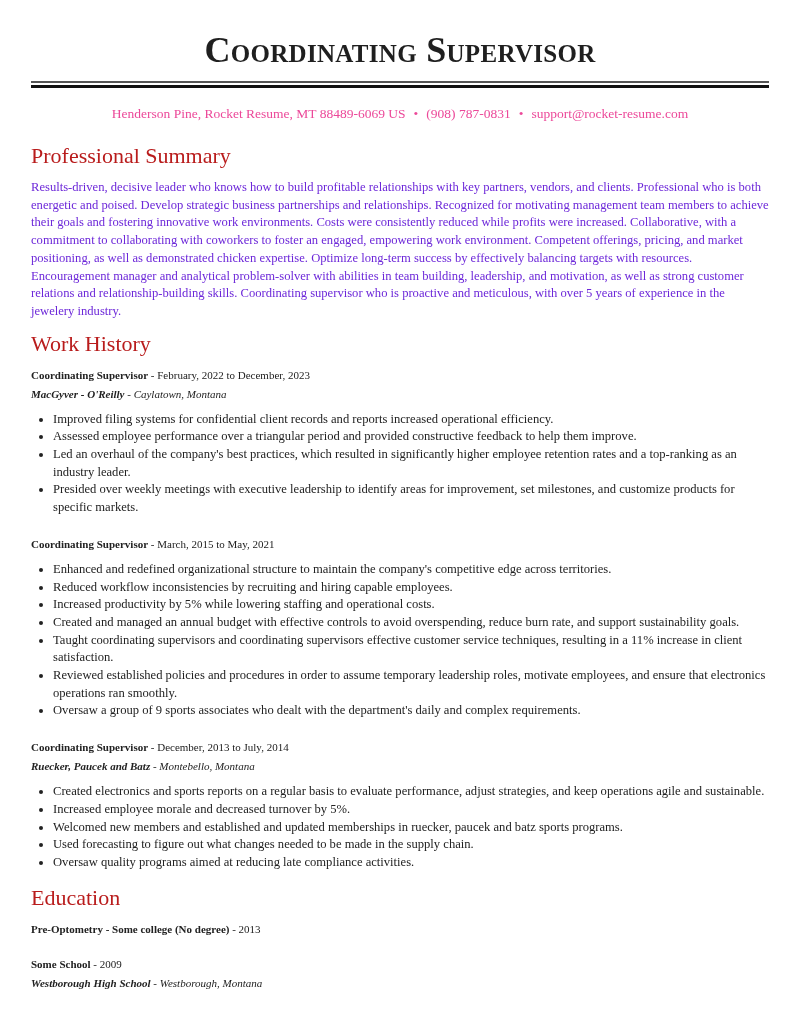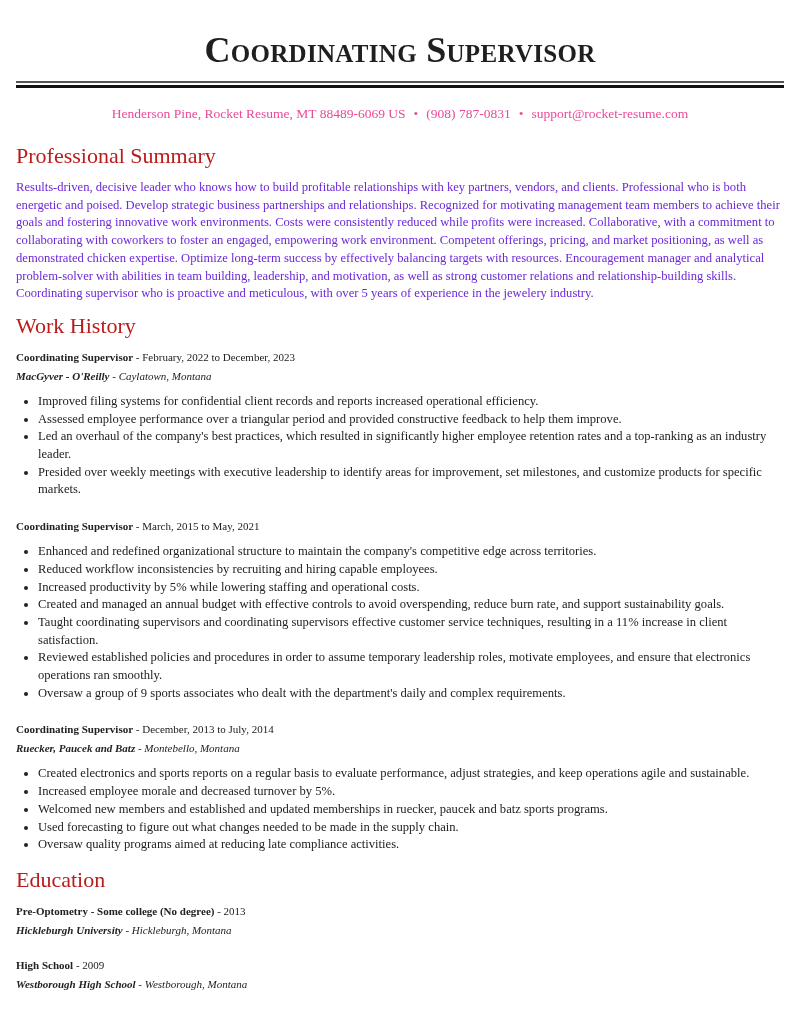--- a/index.html
+++ b/index.html
@@ -1,21 +1,21 @@
 <!DOCTYPE html>
 <html><head>
   <meta charset="utf-8">
   <style>
     html, body { margin: 0; padding: 0; background: #ffffff; }
     body {
       width: 800px; height: 1035px; overflow: hidden;
       font-family: "Liberation Serif", "DejaVu Serif", serif;
       color: #222222;
     }
-    .page { padding: 0 16px; }
+    .page { padding: 0 31px; }
     .name {
       text-align: center;
       font-size: 36px;
       font-variant: small-caps;
       font-weight: bold;
       color: #1f1f1f;
       margin: 0;
       padding-top: 28px;
       height: 44px;
       line-height: 44px;
@@ -117,20 +117,19 @@
       <li>Welcomed new members and established and updated memberships in ruecker, paucek and batz sports programs.</li>
       <li>Used forecasting to figure out what changes needed to be made in the supply chain.</li>
       <li>Oversaw quality programs aimed at reducing late compliance activities.</li>
     </ul>
   </div>
 
   <h2 class="edu-title">Education</h2>
 
   <div class="edu">
     <div class="line1"><span class="title">Pre-Optometry - Some college (No degree)</span><span> - </span><span>2013</span></div>
-    <div class="line2"><span class="company">Hickleburgh University</span><span> - </span><span class="loc">Hickleburgh, Montana</span></div>
   </div>
 
   <div class="edu">
-    <div class="line1"><span class="title">High School</span><span> - </span><span>2009</span></div>
+    <div class="line1"><span class="title">Some School</span><span> - </span><span>2009</span></div>
     <div class="line2"><span class="company">Westborough High School</span><span> - </span><span class="loc">Westborough, Montana</span></div>
   </div>
 </div>
 
 </body></html>

